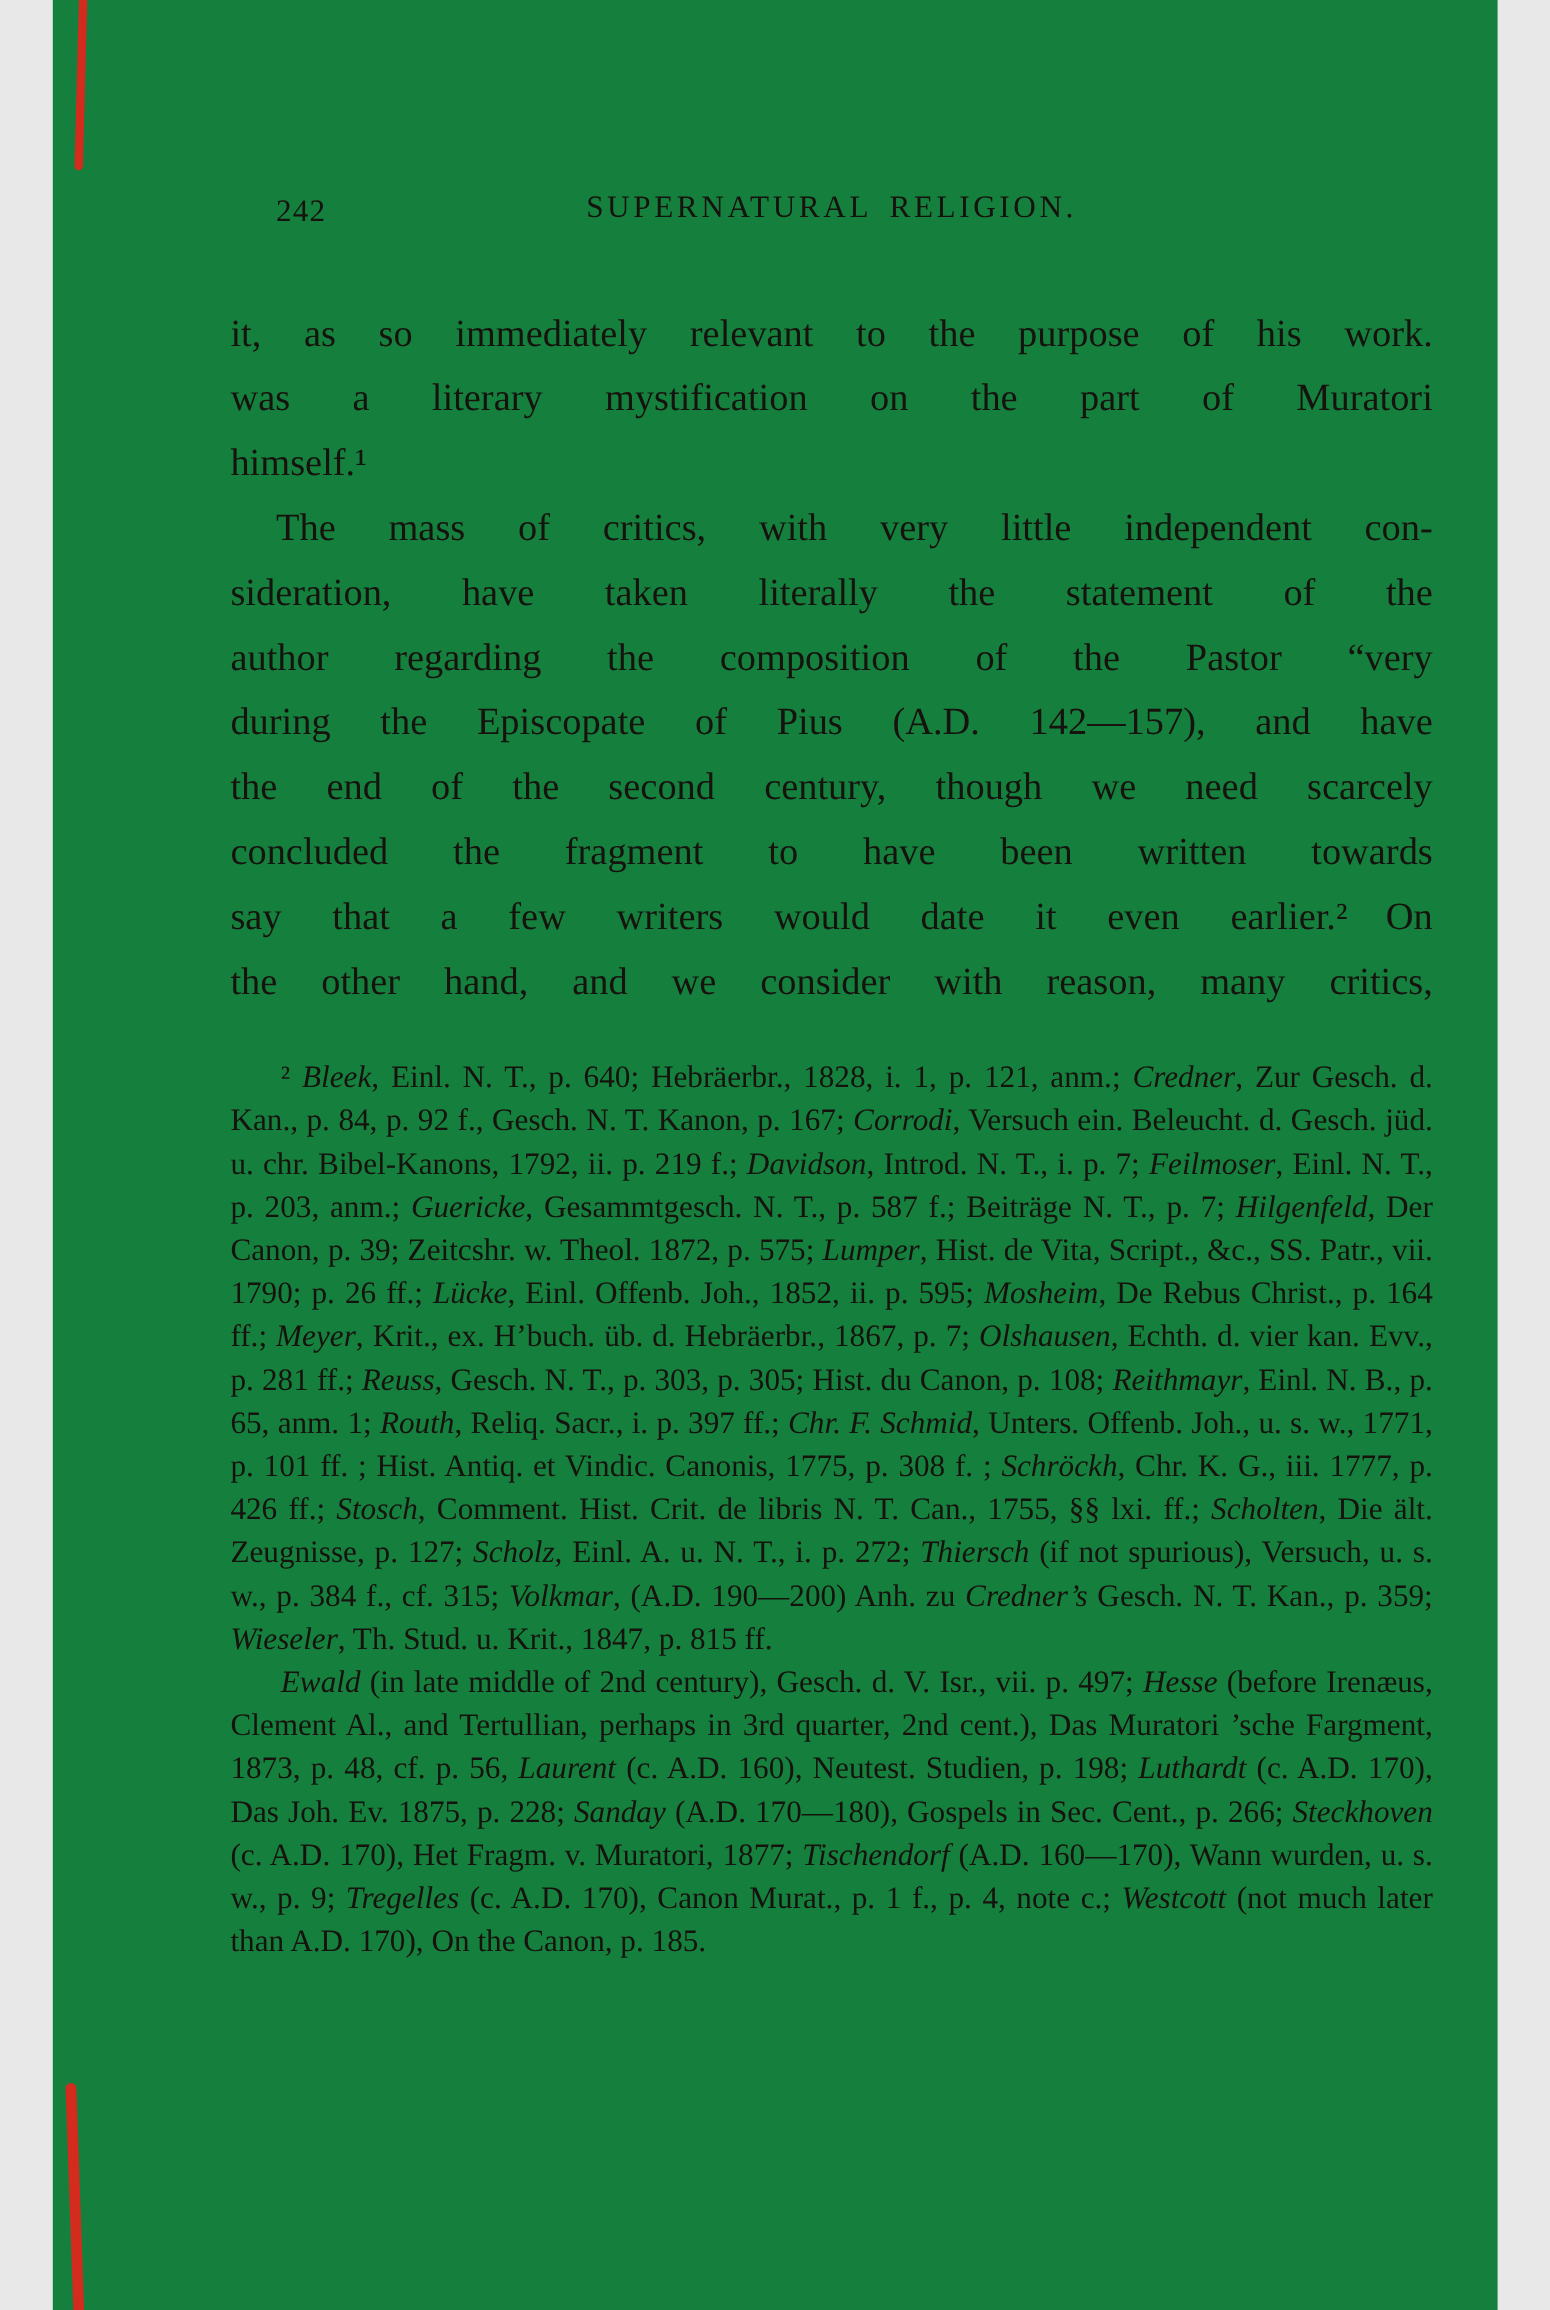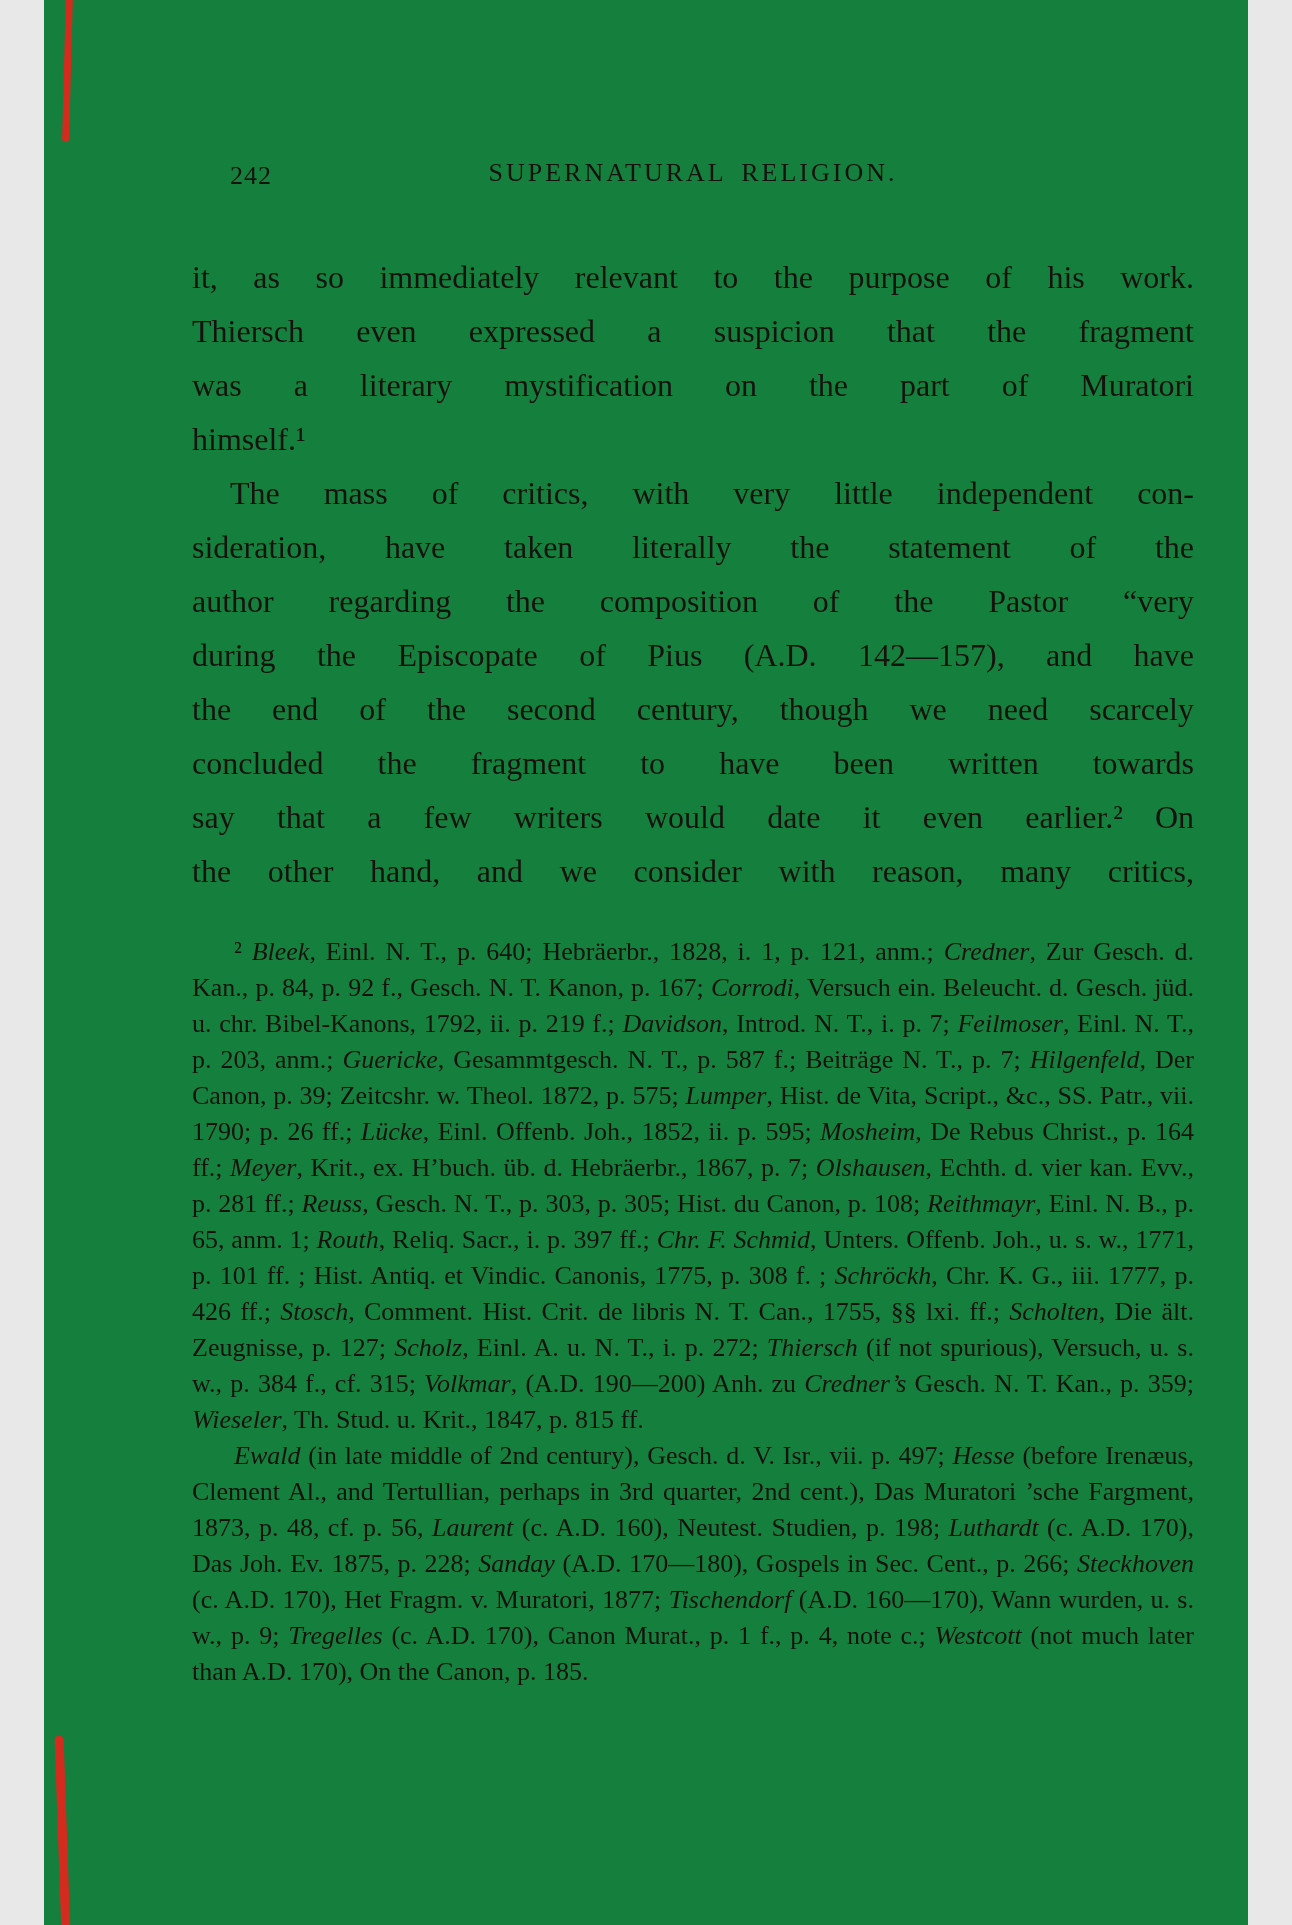--- a/index.html
+++ b/index.html
@@ -40,21 +40,20 @@
 
   <div class="content">
 
     <div class="pagehead">
       <span class="pagenum">242</span>
       <div class="ptitle">SUPERNATURAL RELIGION.</div>
     </div>
 
     <div class="bodytext">
         <div class="bline">it, as so immediately relevant to the purpose of his work.</div>
-        <div class="bline">Thiersch even expressed a suspicion that the fragment</div>
         <div class="bline">was a literary mystification on the part of Muratori</div>
         <div class="bline nofill">himself.¹</div>
         <div class="bline ind">The mass of critics, with very little independent con-</div>
         <div class="bline">sideration, have taken literally the statement of the</div>
         <div class="bline">author regarding the composition of the Pastor “very</div>
         <div class="bline">during the Episcopate of Pius (A.D. 142—157), and have</div>
         <div class="bline">the end of the second century, though we need scarcely</div>
         <div class="bline">concluded the fragment to have been written towards</div>
         <div class="bline">say that a few writers would date it even earlier.² On</div>
         <div class="bline">the other hand, and we consider with reason, many critics,</div>

